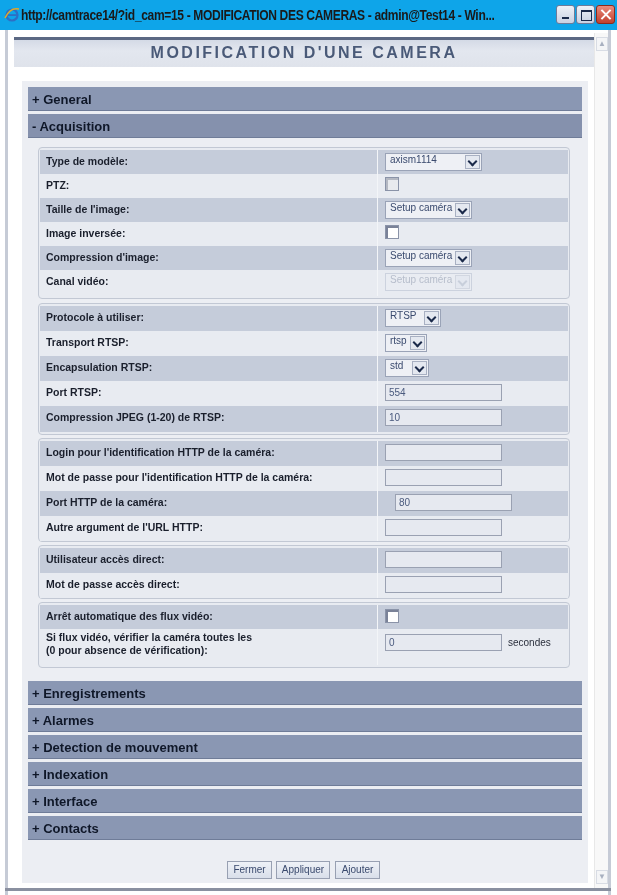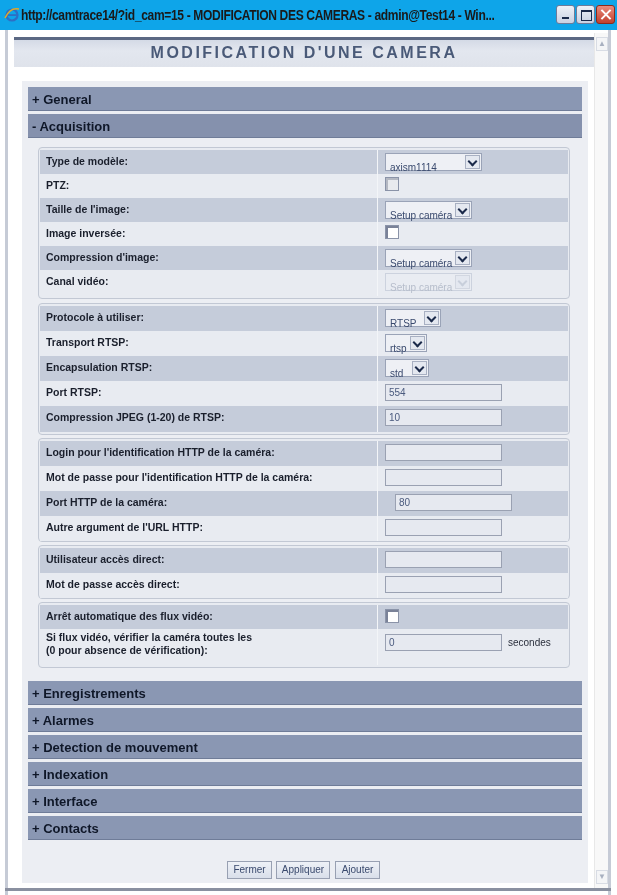--- a/index.html
+++ b/index.html
@@ -38,21 +38,21 @@
   .acc-label { position: absolute; left: 4px; top: 5px; font-size: 13px; font-weight: bold; color: #0f1728; }
 
   .section { position: absolute; left: 16px; width: 532px; background: #e8ebf1; border: 1px solid #c2c8d4; border-radius: 4px; }
   .row { position: absolute; left: 1px; width: 528px; }
   .row.alt { background: #c5ccda; }
   .row.plain { background: #e8ebf1; }
   .row-label { position: absolute; left: 6px; top: 5px; font-size: 10.5px; font-weight: bold; color: #1a1f2c; white-space: nowrap; }
   .row-label.two { top: 2px; line-height: 13px; }
   .col-sep { position: absolute; left: 337px; top: 0; bottom: 0; width: 1px; background: #f3f5f8; }
 
-  .select { position: absolute; top: 3px; height: 18px; background: #eef0f5; border: 1px solid #9aa3b7; font-size: 10px; color: #3a4a6e; padding: 8px 0 0 4px; white-space: nowrap; }
+  .select { position: absolute; top: 3px; height: 18px; background: #eef0f5; border: 1px solid #9aa3b7; font-size: 10px; color: #3a4a6e; padding: 0 0 0 4px; white-space: nowrap; }
   .select .arrow { position: absolute; right: 1px; top: 1px; width: 15px; height: 14px; background: #e4e8f0; border: 1px solid #a8b0c2; }
   .select .arrow::after { content: ""; position: absolute; left: 3px; top: 2px; width: 5px; height: 5px; border-right: 2px solid #1b2a4a; border-bottom: 2px solid #1b2a4a; transform: rotate(45deg); }
   .select.disabled { color: #b6bdcb; border-color: #ccd2de; background: #e9ecf2; }
   .select.disabled .arrow { border-color: #d2d7e1; }
   .select.disabled .arrow::after { border-color: #c8cfdb; }
 
   .checkbox { position: absolute; top: 3px; width: 14px; height: 14px; background: #fff; border: 1px solid #8a93a8; box-shadow: inset 2px 2px 0 #7a8298; }
   .checkbox.disabled { background: #e8eaee; box-shadow: inset 2px 2px 0 #b4b8c2; }
 
   .text-input { position: absolute; top: 3px; width: 117px; height: 17px; background: #e6e9f0; border: 1px solid #9aa1b2; font-size: 10px; color: #4a5a7e; padding: 2px 0 0 3px; }

